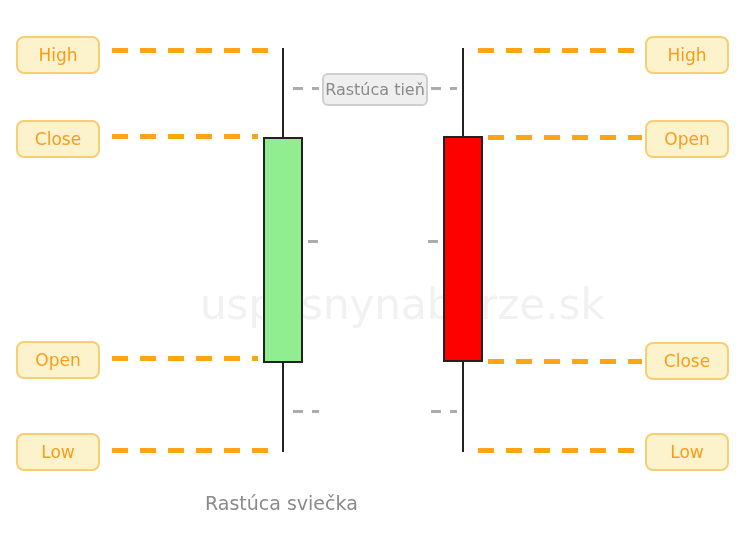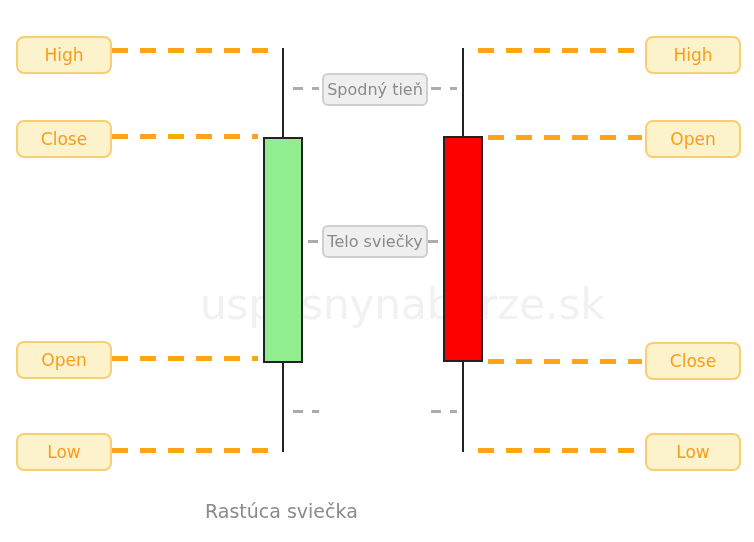--- a/index.html
+++ b/index.html
@@ -43,21 +43,21 @@
     box-sizing: border-box;
     z-index: 3;
   }
   .body-bull { background: #90ee90; left: 263px; top: 137px; }
   .body-bear { background: #fd0000; left: 443px; top: 136px; }
   .wick-bull { left: 282px; top: 48px;  height: 404px; }
   .wick-bear { left: 462px; top: 48px;  height: 404px; }
   
   .tag {
     position: absolute;
-    width: 96px;
+    width: 84px;
     height: 38px;
     box-sizing: border-box;
     background: #fcf3cc;
     border: 2px solid #f8ce72;
     border-radius: 8px;
     color: #f89c1c;
     font-size: 17px;
     display: flex;
     align-items: center;
     justify-content: center;
@@ -101,21 +101,20 @@
   }
   
   .caption {
     position: absolute;
     top: 492px;
     color: #8a8a8a;
     font-size: 19px;
     text-align: center;
     z-index: 4;
     white-space: nowrap;
-    margin-top: 8px;
   }
   .caption-bull { left: 205px; width: 152px; }
   .caption-bear { left: 398px; width: 170px; }
 </style>
 </head>
 <body>
 
 <div class="stage">
 
   <div class="watermark">uspesnynaburze.sk</div>
@@ -145,24 +144,23 @@
   <div class="tag tag-lx" style="top:341px;">Open</div>
   <div class="tag tag-lx" style="top:433px;">Low</div>
 
   <div class="tag tag-rx" style="top:36px;">High</div>
   <div class="tag tag-rx" style="top:120px;">Open</div>
   <div class="tag tag-rx" style="top:342px;">Close</div>
   <div class="tag tag-rx" style="top:433px;">Low</div>
 
   <div class="gdash" style="left:293px; top:87px;  width:26px;"></div>
   <div class="gdash" style="left:431px; top:87px;  width:26px;"></div>
-  <div class="gtag" style="top:73px;">Spodný tieň</div>
+  <div class="gtag" style="top:73px;">Rastúca tieň</div>
 
   <div class="gdash" style="left:308px; top:240px; width:11px;"></div>
   <div class="gdash" style="left:428px; top:240px; width:11px;"></div>
-  <div class="gtag" style="top:225px;">Telo sviečky</div>
 
   <div class="gdash" style="left:293px; top:410px; width:26px;"></div>
   <div class="gdash" style="left:431px; top:410px; width:26px;"></div>
 
   <div class="caption caption-bull">Rastúca sviečka</div>
 
 </div>
 
 </body></html>

